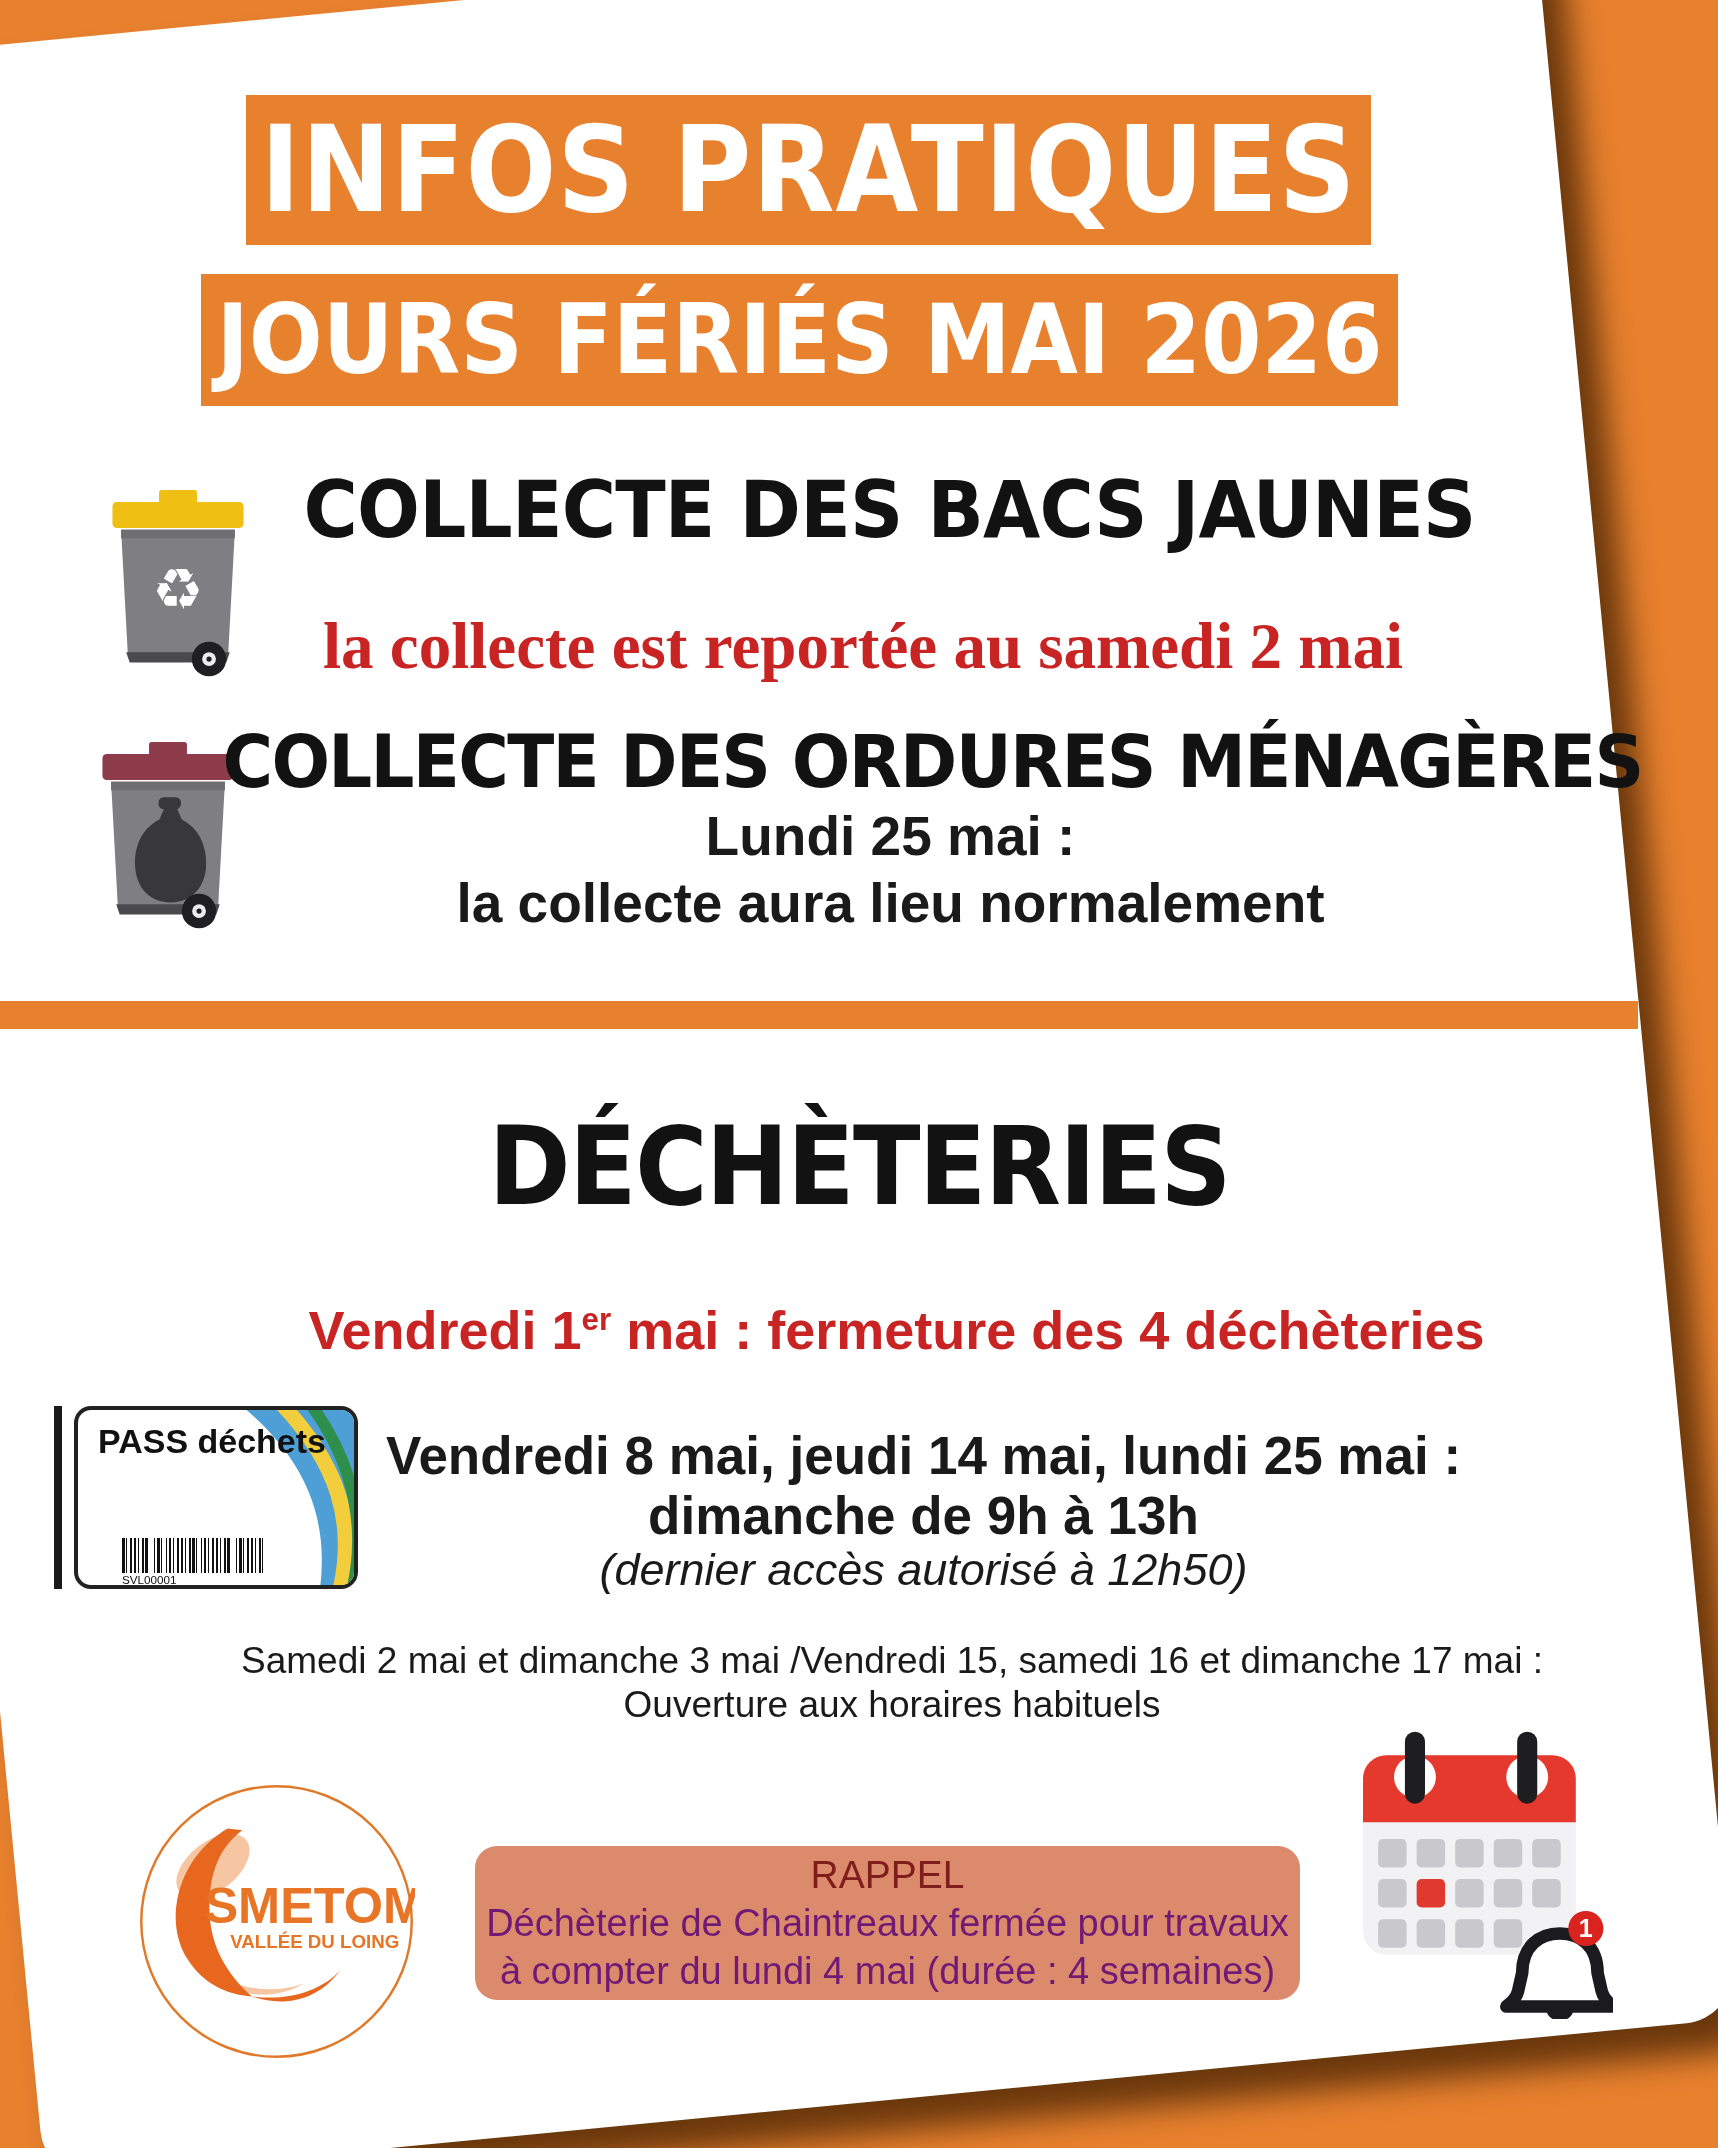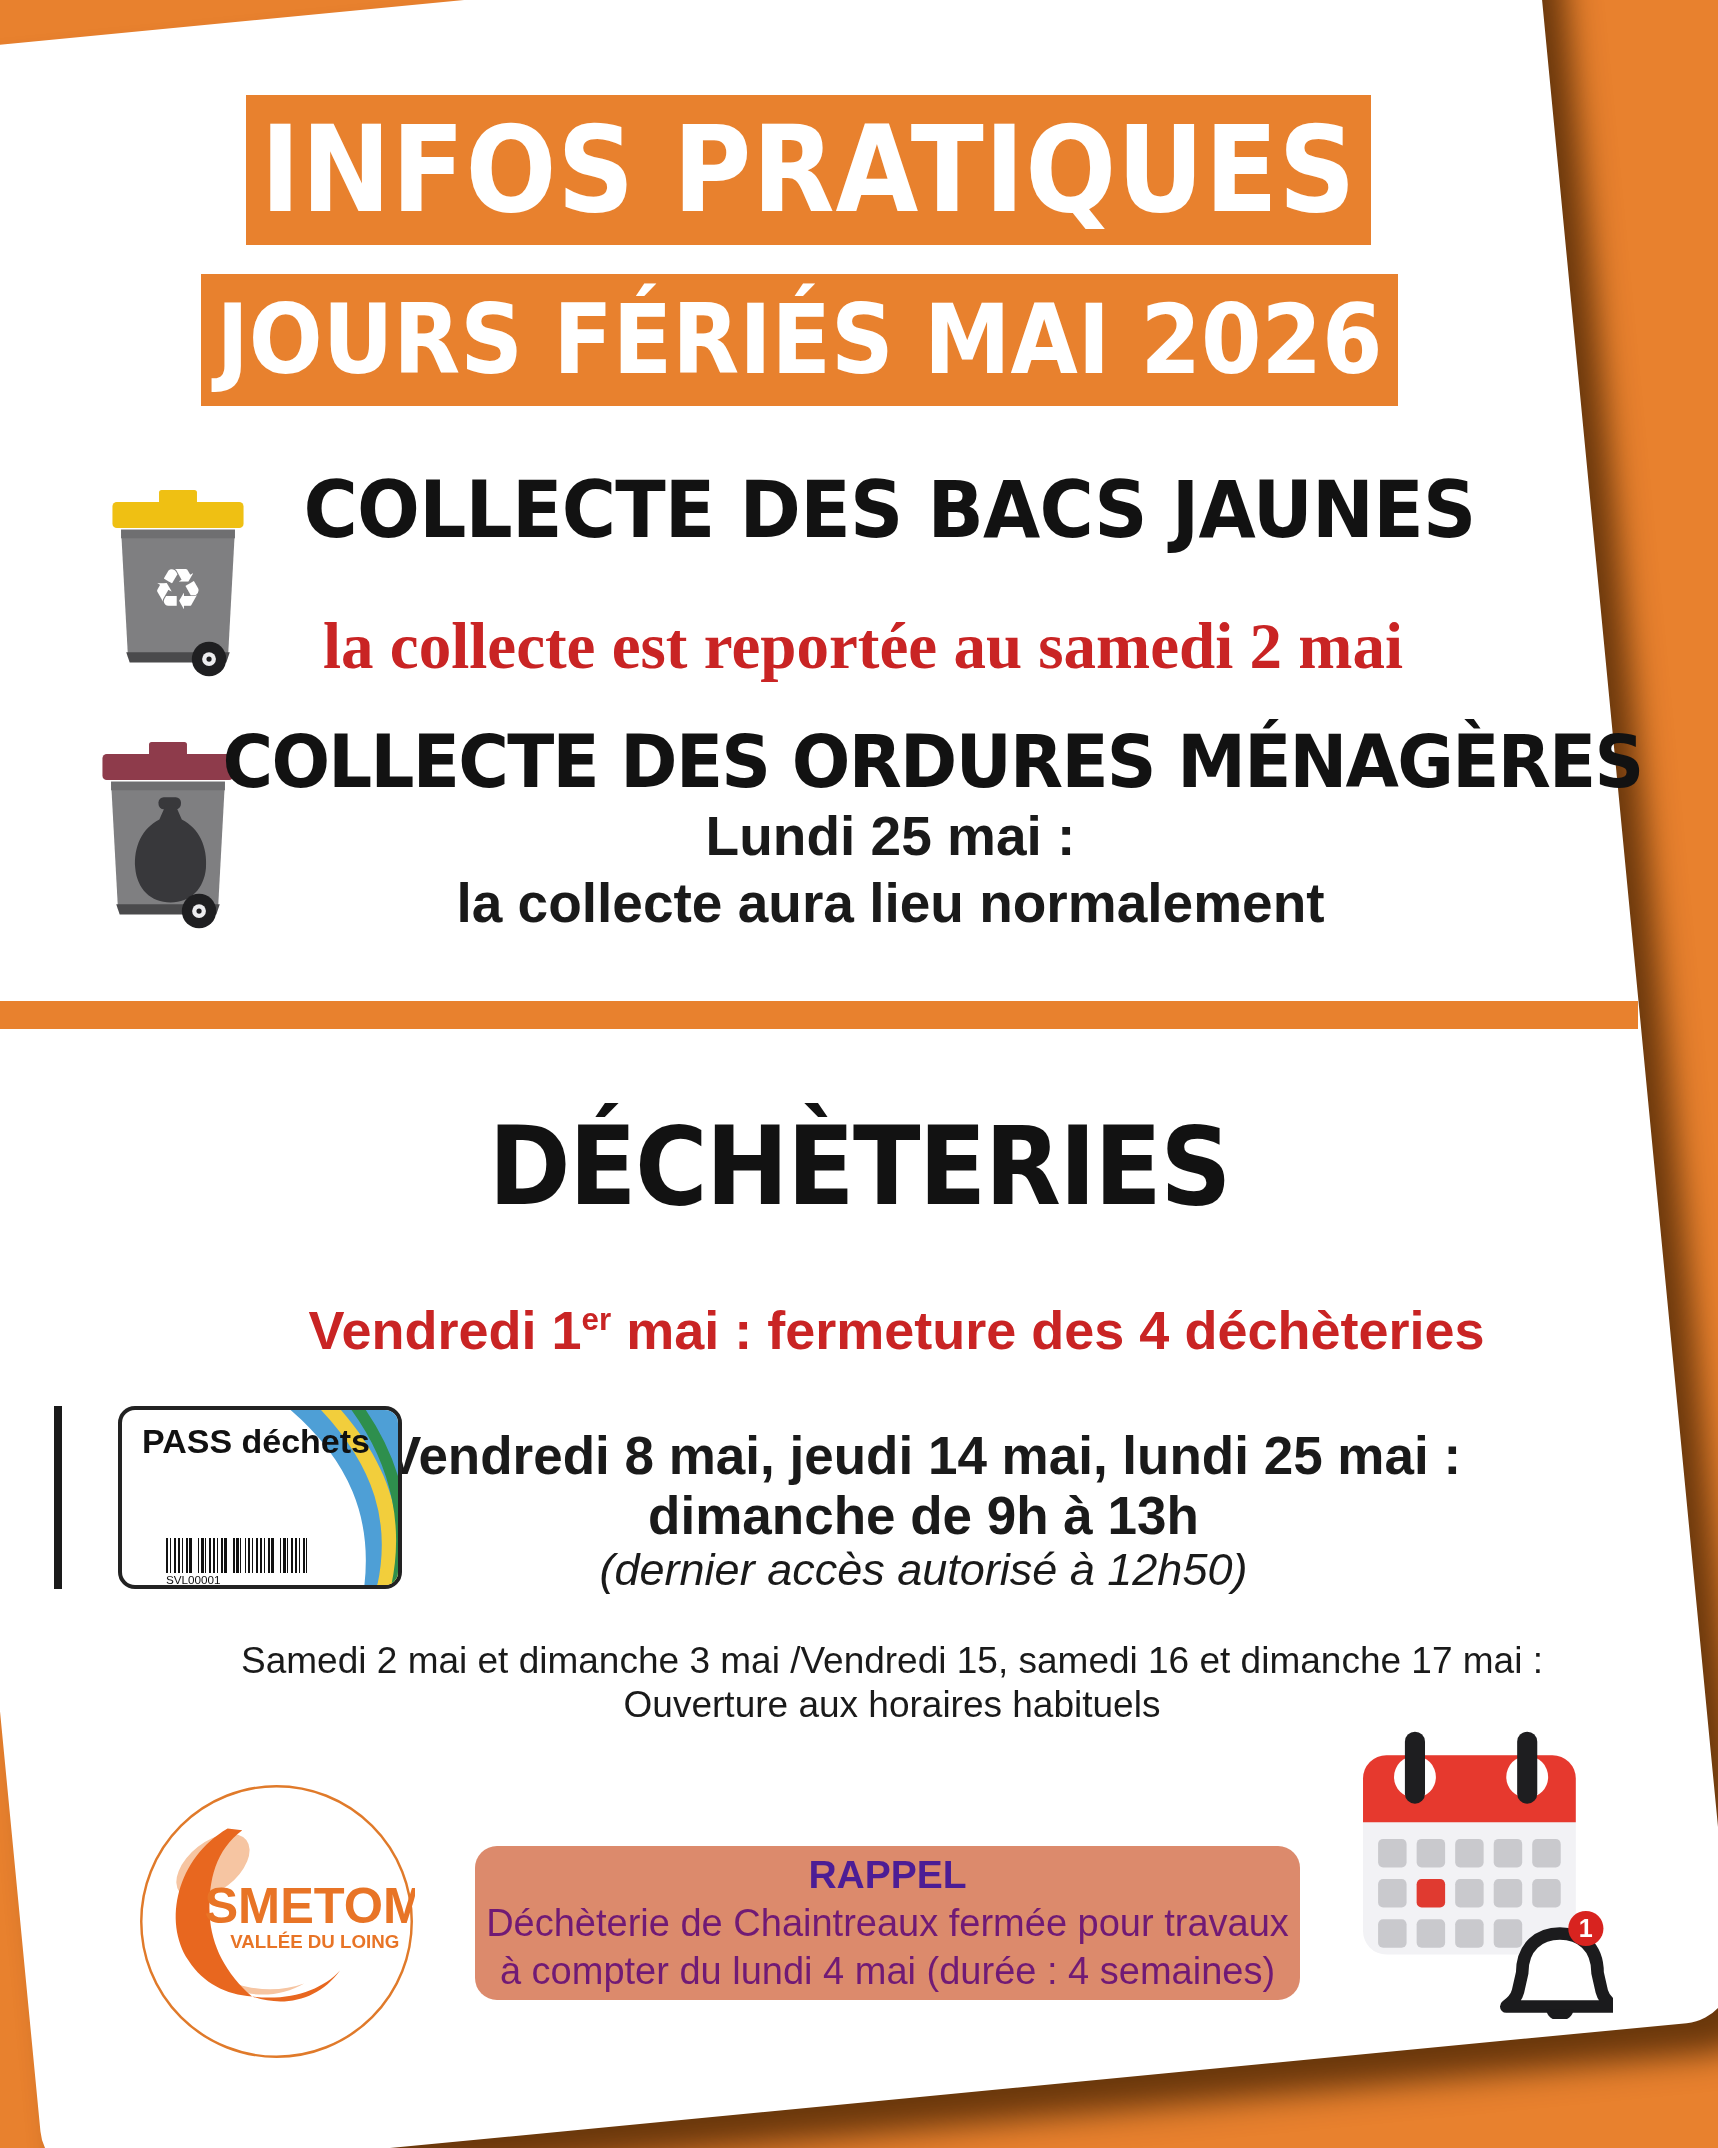--- a/index.html
+++ b/index.html
@@ -39,31 +39,31 @@
   .open-days{left:378px;top:1425px;width:1091px;font-size:53px;}
   .open-hours{left:378px;top:1485px;width:1091px;font-size:53px;}
   .last-access{left:378px;top:1544px;width:1091px;font-size:45px;font-weight:normal;font-style:italic;}
   .normal-days{left:53px;top:1640px;width:1678px;font-size:37px;font-weight:normal;}
   .normal-hours{left:53px;top:1684px;width:1678px;font-size:37px;font-weight:normal;}
   sup{font-size:58%;}
 
   
   .card-bar{left:54px;top:1406px;width:7.6px;height:183px;background:#1a1a1a;}
   .pass-card{left:74px;top:1406px;width:284px;height:183px;background:#fff;border:4.2px solid #222;
-    border-radius:17px;box-sizing:border-box;overflow:hidden;margin-left:44px;}
+    border-radius:17px;box-sizing:border-box;overflow:hidden;}
   .pass-label{position:absolute;left:20px;top:11.7px;font-size:34px;font-weight:bold;color:#111;}
   .swoosh{position:absolute;right:-4.2px;top:-4.2px;}
   .barcode{position:absolute;left:44px;top:128px;width:141px;height:35px;
     background:repeating-linear-gradient(90deg,#111 0 2.5px,#fff 2.5px 4.2px,#111 4.2px 5px,#fff 5px 8.4px,#111 8.4px 10px,#fff 10px 11.7px);}
   .pass-code{position:absolute;left:44px;top:163px;width:141px;text-align:left;font-size:11.7px;color:#111;}
 
   
   .rappel{left:475px;top:1846px;width:825px;height:154px;background:#DC8A6C;border-radius:22px;
     display:flex;flex-direction:column;align-items:center;justify-content:center;gap:5px;}
-  .rappel-title{font-size:39px;font-weight:bold;color:#4c1d95;}
+  .rappel-title{font-size:39px;font-weight:normal;color:#7f1d1d;}
   .rappel-line{font-size:38px;color:#701a75;}
 
   .logo{left:138px;top:1783px;width:277px;height:277px;}
   .bin1{left:109px;top:488px;}
   .bin2{left:99px;top:740px;}
   .calendar{left:1361px;top:1730px;}
 </style>
 </head>
 <body>
 

